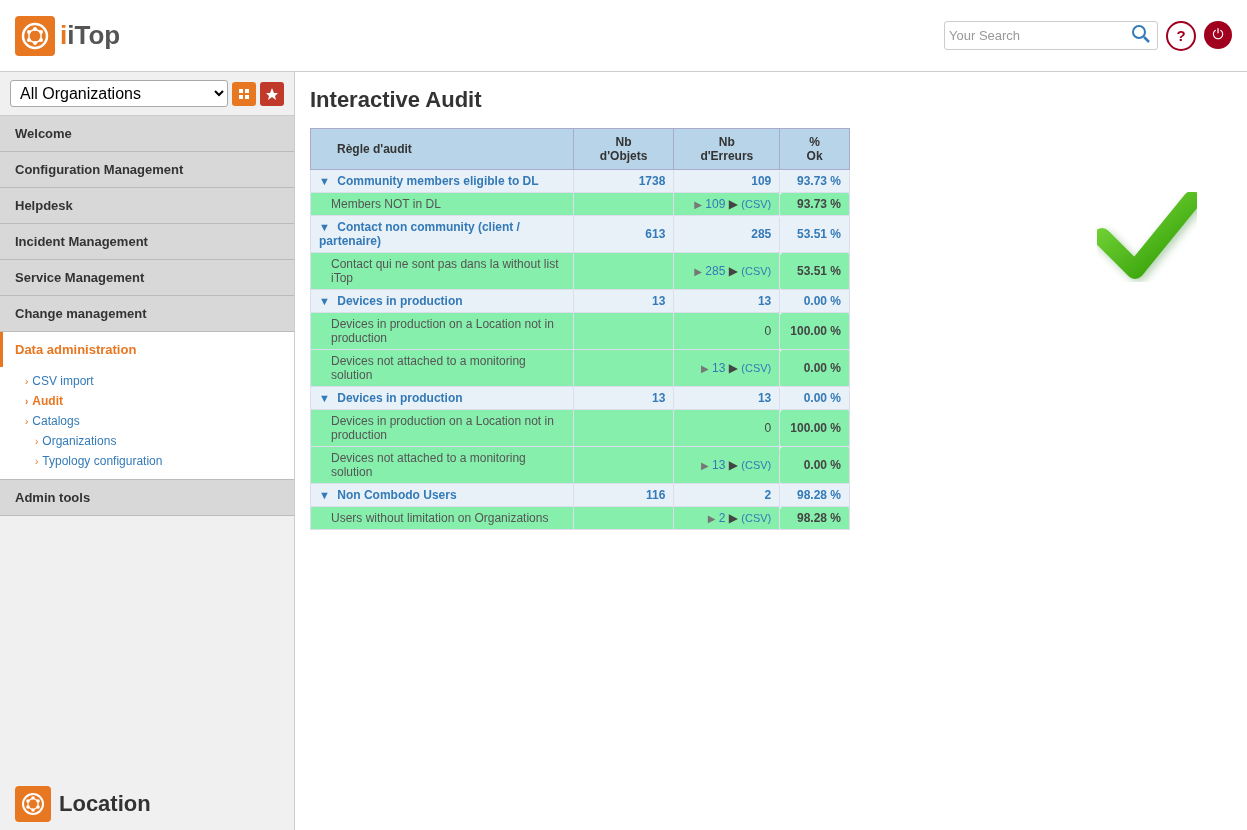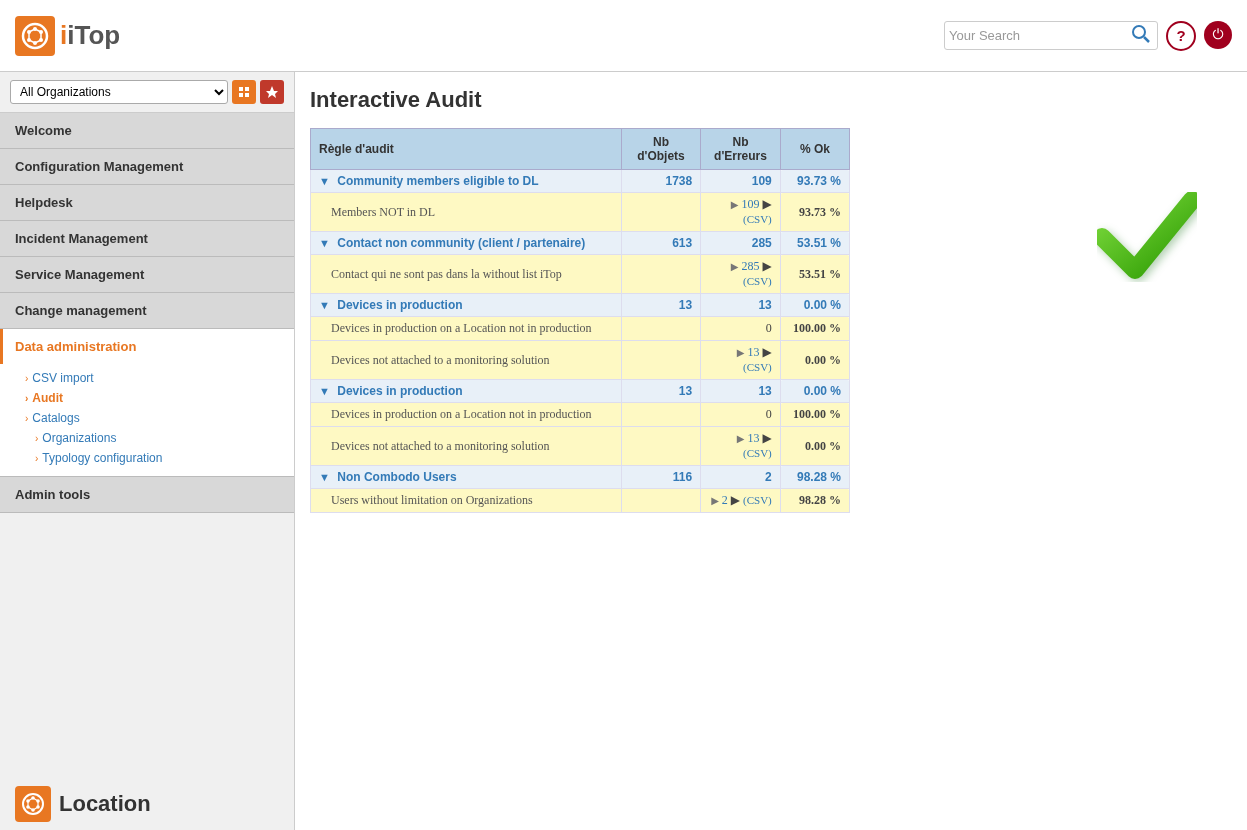--- a/index.html
+++ b/index.html
@@ -103,21 +103,21 @@
     #org-selector {
       display: flex;
       align-items: center;
       gap: 4px;
       padding: 8px 10px;
       background: #f0f0f0;
       border-bottom: 1px solid #ccc;
     }
     #org-select {
       flex: 1;
-      font-size: 12px;
+      font-size: 16px;
       padding: 3px 5px;
       border: 1px solid #aaa;
       border-radius: 3px;
       background: #fff;
     }
     .org-icon-btn {
       background: #e87722;
       border: none;
       border-radius: 3px;
       color: #fff;
@@ -201,41 +201,40 @@
       margin-bottom: 15px;
     }
 
     
     #audit-table {
       border-collapse: collapse;
       width: 540px;
     }
     #audit-table th {
       background: #b8d4e8;
-      padding: 6px 8px;
+      padding: 6px 26px;
       text-align: left;
       font-size: 12px;
       color: #333;
       border: 1px solid #aac;
     }
     #audit-table th.center { text-align: center; }
     #audit-table td {
       padding: 4px 8px;
       border: 1px solid #dde;
       font-size: 12px;
     }
     .row-group-header td {
       background: #e8f0f8;
       font-weight: bold;
       color: #337ab7;
     }
     .row-sub td {
-      background: #fef9c3;
+      background: #86efac;
       color: #444;
-      font-family: Liberation Serif, serif;
     }
     .col-nb-objets { text-align: right; color: #333; }
     .col-nb-erreurs { text-align: right; }
     .col-pct { text-align: right; font-weight: bold; font-size: 12px; border-radius: 3px; }
     .pct-green { background: #00aa00; color: #fff; }
     .pct-yellow { background: #ffaa00; color: #fff; }
     .pct-orange { background: #ff6600; color: #fff; }
     .toggle-icon {
       color: #337ab7;
       cursor: pointer;

